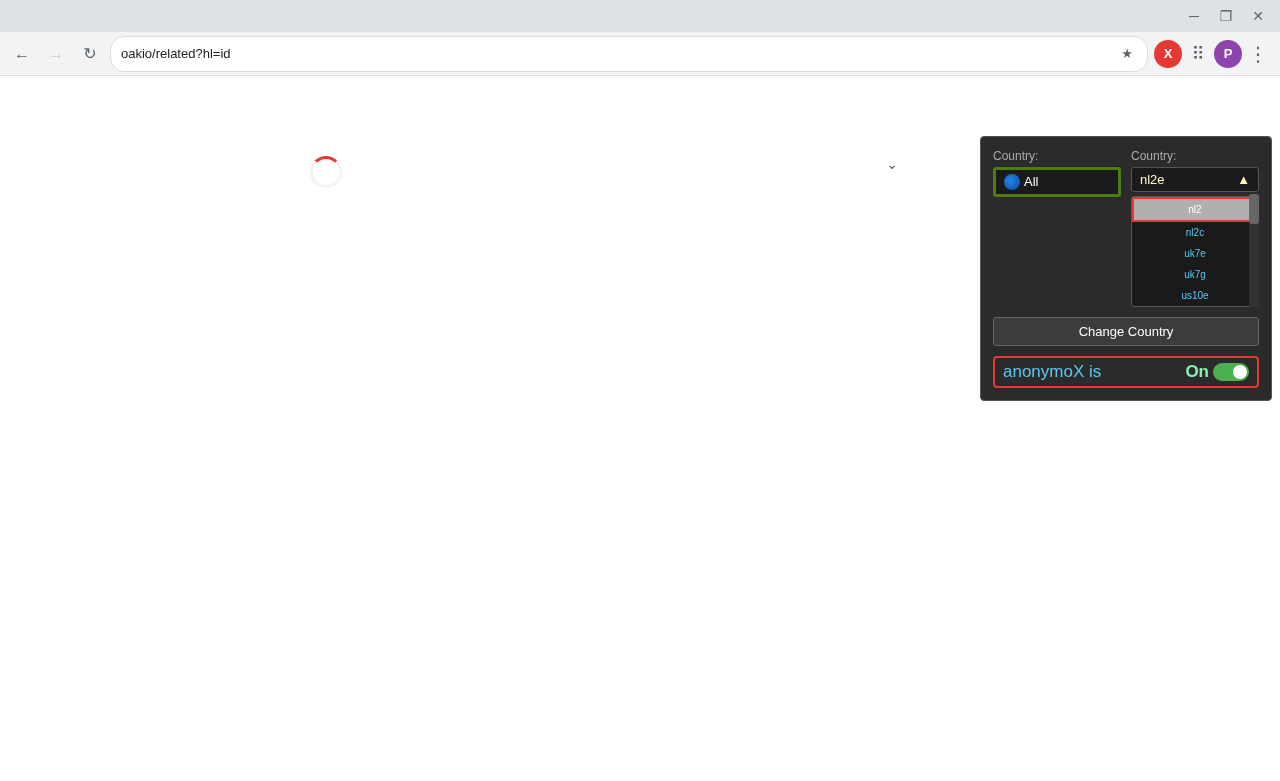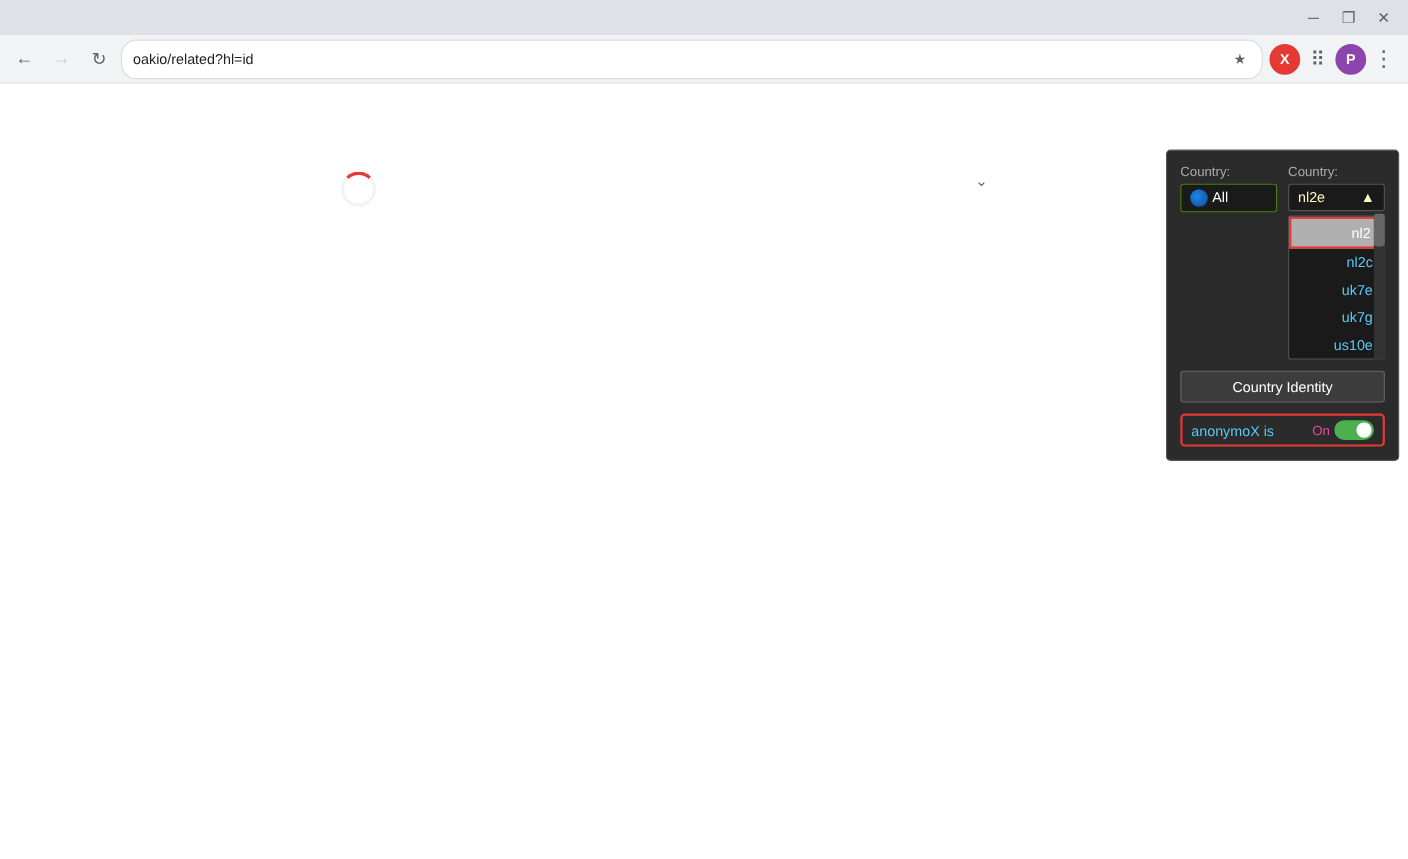--- a/index.html
+++ b/index.html
@@ -157,21 +157,21 @@
     }
 
     .uplotify-up { color: #b0bec5; }
     .uplotify-lo { color: #29b6f6; }
 
     
     .anonymox-panel {
       position: absolute;
       top: 60px;
       right: 8px;
-      width: 212px;
+      width: 292px;
       background: #2b2b2b;
       border: 1px solid #555;
       border-radius: 4px;
       padding: 12px;
       z-index: 100;
       color: #fff;
     }
 
     .panel-row {
       display: flex;
@@ -186,21 +186,21 @@
       margin-bottom: 4px;
     }
 
     .panel-col {
       flex: 1;
     }
 
     
     .country-btn {
       background: #1a1a1a;
-      border: 1px solid #4d7c0f;
+      border: 3px solid #4d7c0f;
       border-radius: 3px;
       color: #fff;
       padding: 4px 8px;
       display: flex;
       align-items: flex-start;
       gap: 4px;
       cursor: pointer;
       font-size: 13px;
       min-width: 70px;
     }
@@ -237,22 +237,22 @@
       border-radius: 3px;
       overflow: hidden;
       margin-top: 2px;
       position: relative;
     }
 
     .identity-option {
       padding: 5px 10px;
       color: #5bc8f5;
       cursor: pointer;
-      font-size: 13px;
-      text-align: right;
+      font-size: 10px;
+      text-align: center;
     }
 
     .identity-option.selected {
       background: #b0b0b0;
       color: #fff;
       border: 2px solid #e53935;
     }
 
     
     .change-identity-btn {
@@ -274,33 +274,33 @@
       display: flex;
       align-items: center;
       justify-content: space-between;
       border: 2px solid #e53935;
       border-radius: 4px;
       padding: 4px 8px;
     }
 
     .anonymox-status-label {
       color: #5bc8f5;
-      font-size: 13px;
+      font-size: 17px;
     }
 
     .toggle-container {
       display: flex;
       align-items: center;
       gap: 4px;
     }
 
     .toggle-on-label {
-      color: #ec4899;
-      font-size: 12px;
-      font-weight: normal;
+      color: #86efac;
+      font-size: 17px;
+      font-weight: bold;
     }
 
     .toggle-switch {
       width: 36px;
       height: 18px;
       background: #4caf50;
       border-radius: 9px;
       position: relative;
       cursor: pointer;
     }
@@ -406,21 +406,21 @@
             <div class="identity-option">uk7g</div>
             <div class="identity-option">us10e</div>
           </div>
           <div class="identity-scroll-track">
             <div class="identity-scroll-thumb"></div>
           </div>
         </div>
       </div>
     </div>
 
-    <button class="change-identity-btn">Country Identity</button>
+    <button class="change-identity-btn">Change Country</button>
 
     <div class="anonymox-status-row">
       <span class="anonymox-status-label">anonymoX is</span>
       <div class="toggle-container">
         <span class="toggle-on-label">On</span>
         <div class="toggle-switch">
           <div class="toggle-knob"></div>
         </div>
       </div>
     </div>

